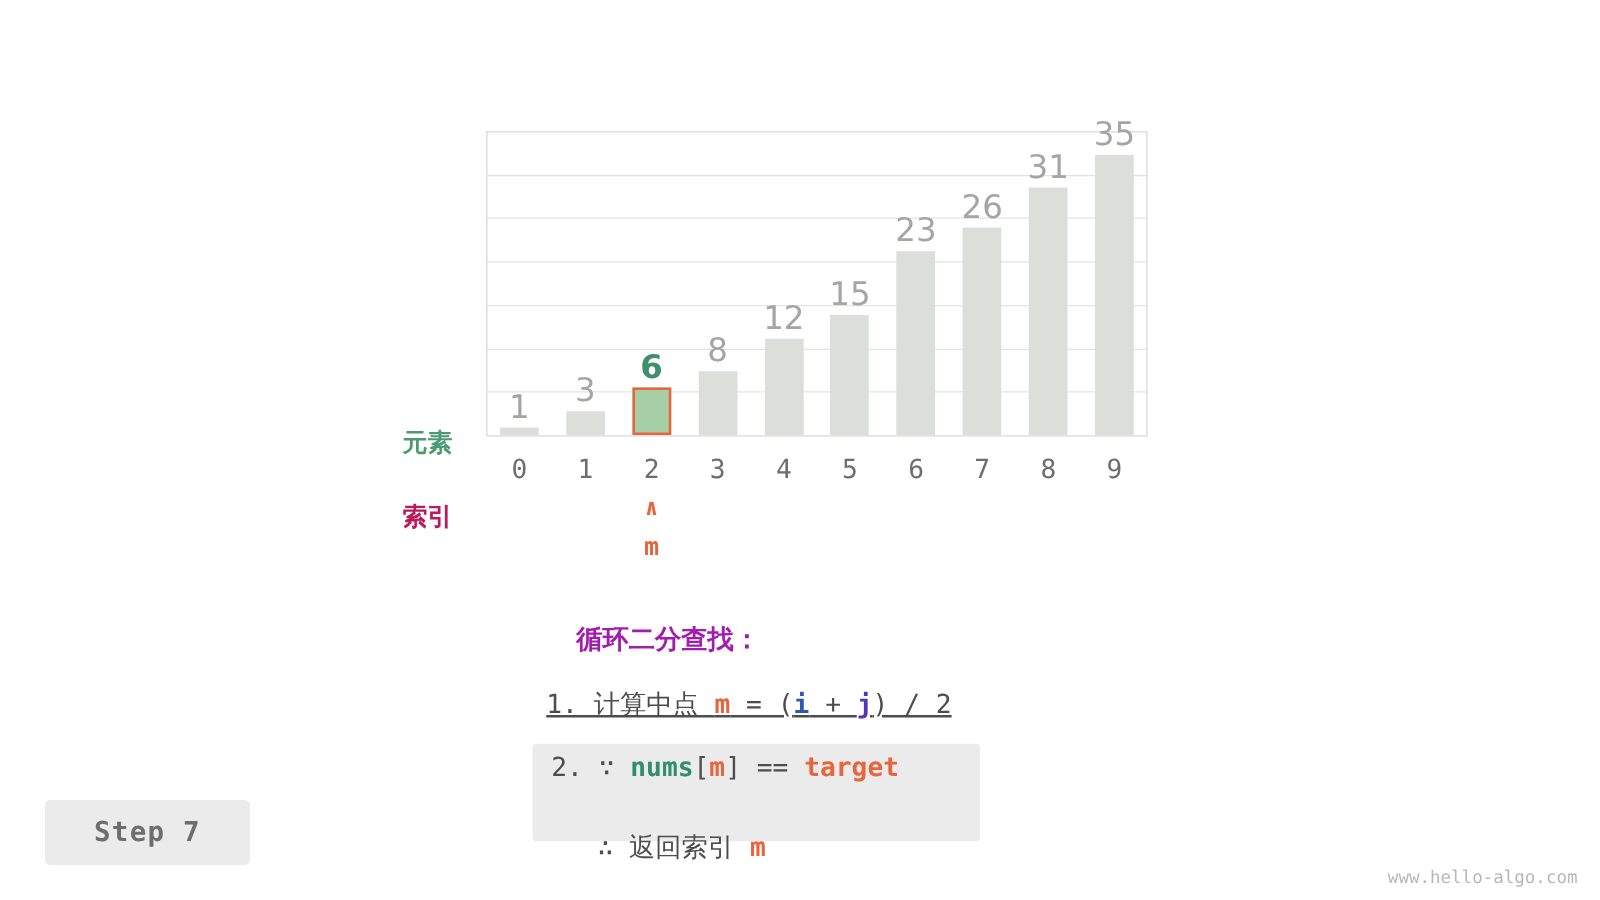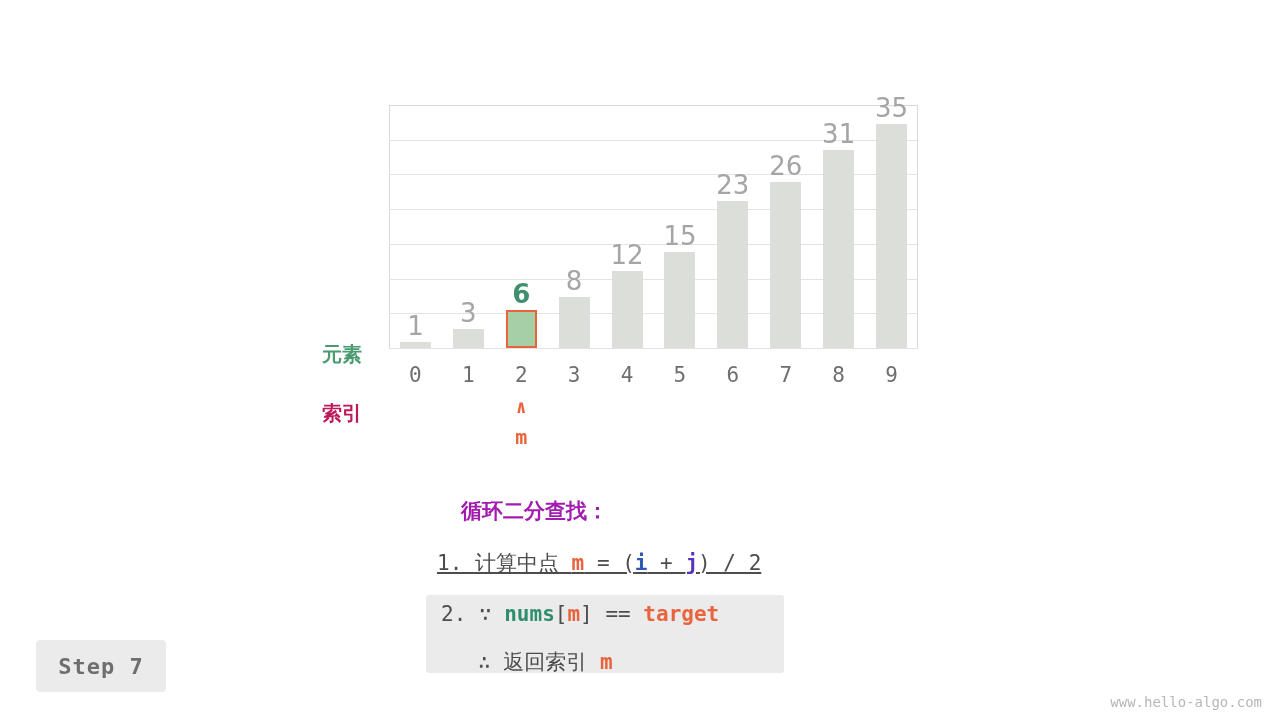--- a/index.html
+++ b/index.html
@@ -165,38 +165,38 @@
     left: 441px;
     top: 602px;
     font-size: 21px;
     color: #4d4d4d;
     font-family: "DejaVu Sans Mono", "Liberation Mono", monospace;
     white-space: pre;
   }
   #step-line-2b {
     position: absolute;
     left: 478px;
-    top: 648px;
+    top: 664px;
     font-size: 21px;
     color: #4d4d4d;
     font-family: "DejaVu Sans Mono", "Liberation Mono", monospace;
     white-space: pre;
   }
   .tok-m { color: #e8643c; font-weight: bold; }
   .tok-i { color: #2f57b5; font-weight: bold; }
   .tok-j { color: #5533bb; font-weight: bold; }
   .tok-nums { color: #2f8f6c; font-weight: bold; }
   .tok-target { color: #e8643c; font-weight: bold; }
 
   
   #step-badge {
     position: absolute;
     left: 36px;
     top: 640px;
-    width: 130px;
+    width: 164px;
     height: 52px;
     background: #ebebeb;
     border-radius: 4px;
     display: flex;
     align-items: center;
     justify-content: center;
     font-size: 22px;
     font-weight: bold;
     color: #6e6e6e;
     font-family: "DejaVu Sans Mono", "Liberation Mono", monospace;

